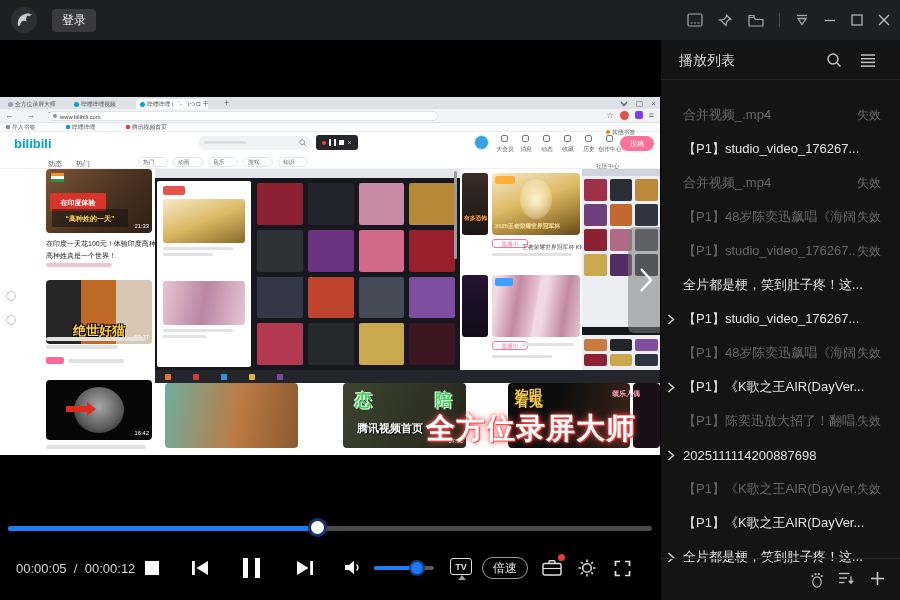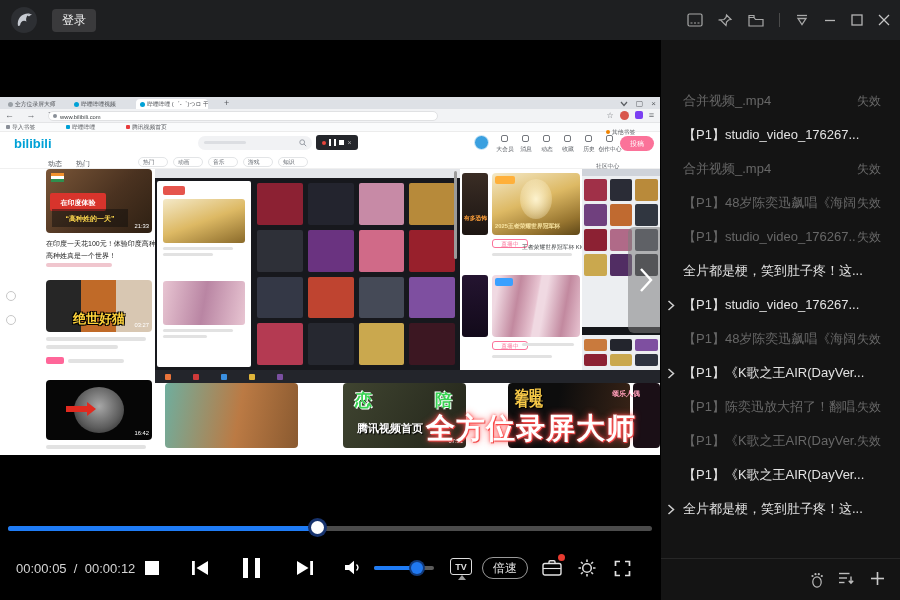--- a/index.html
+++ b/index.html
@@ -14,21 +14,21 @@
   #win-title{position:absolute;left:250px;top:12px;width:250px;text-align:center;color:#c4c4c4;font-size:13px;white-space:nowrap}
   #win-icons{position:absolute;right:10px;top:0;height:40px;display:flex;align-items:center;gap:15px}
   #win-icons .wbtn{display:flex;align-items:center;justify-content:center;cursor:pointer}
   .vsep{width:1px;height:14px;background:#4a4a4a}
   
   #sidebar{position:absolute;left:660px;top:40px;width:240px;height:560px;background:#141414;border-left:1px solid #000}
   #pl-header{position:relative;height:40px;border-bottom:1px solid #272727}
   #pl-title{position:absolute;left:18px;top:12px;color:#d8d8d8;font-size:14px}
   #pl-search{position:absolute;right:58px;top:12px;cursor:pointer}
   #pl-menu{position:absolute;right:24px;top:13px;cursor:pointer}
-  #pl-list{position:absolute;left:0;top:44px;width:240px}
+  #pl-list{position:absolute;left:0;top:58px;width:240px}
   .pl-item{height:34px;display:flex;align-items:center;padding:0 20px 0 6px;color:#e2e2e2;cursor:pointer}
   .pl-item.dim{color:#676767}
   .pl-chev{width:16px;display:flex;align-items:center;visibility:hidden;flex:none}
   .pl-item.chev .pl-chev{visibility:visible}
   .pl-label{flex:1;overflow:hidden;white-space:nowrap;padding-right:6px;font-size:13px}
   .pl-status{font-size:12px;color:#696969;flex:none}
   #pl-toolbar{position:absolute;left:0;bottom:0;width:240px;height:42px;border-top:1px solid #272727}
   #pl-toolbar .tb{position:absolute;top:12px;cursor:pointer}
   
   #progress{position:absolute;left:8px;top:526px;width:644px;height:5px;background:#4b4b4b;border-radius:3px;cursor:pointer}
@@ -380,21 +380,21 @@
             <div id="india-ribbon"><span class="t7" style="transform-origin:50% 50%">在印度体验</span></div>
             <div id="india-sub"><span class="t7" style="transform-origin:50% 50%">“高种姓的一天”</span></div>
             <span class="dur tr6">21:33</span>
           </div>
           <div class="abs" style="left:46px;top:68px;width:108px;color:#212121;line-height:11px">
             <span class="t7">在印度一天花100元！体验印度高种姓</span><br>
             <span class="t7">高种姓真是一个世界！</span>
           </div>
           <div class="skel" style="left:46px;top:94px;width:66px;height:4px;background:#f0c6ce"></div>
 
-          <div class="vcard" style="left:46px;top:111px;width:106px;height:52px;background:linear-gradient(90deg,#262626 0 33%,#c06a28 33% 66%,#d8c7b2 66%)">
+          <div class="vcard" style="left:46px;top:111px;width:106px;height:64px;background:linear-gradient(90deg,#262626 0 33%,#c06a28 33% 66%,#d8c7b2 66%)">
             <div id="cats-title">绝世好猫</div>
             <span class="dur tr6">03:27</span>
           </div>
           <div class="skel" style="left:46px;top:168px;width:100px;height:4px"></div>
           <div class="skel" style="left:46px;top:176px;width:72px;height:4px"></div>
           <div class="skel" style="left:46px;top:188px;width:18px;height:7px;background:#ff6699"></div>
           <div class="skel" style="left:68px;top:190px;width:56px;height:4px"></div>
 
           <div class="vcard" style="left:46px;top:211px;width:106px;height:60px;background:#060606">
             <div id="mri-oval"></div>
@@ -597,20 +597,39 @@
             <path d="M7 2.5 H2.5 V7"></path>
             <path d="M12 2.5 H16.5 V7"></path>
             <path d="M2.5 12 V16.5 H7"></path>
             <path d="M16.5 12 V16.5 H12"></path>
           </g>
         </svg>
     </div>
   </div>
 
   <div id="sidebar">
+    <div id="pl-header">
+      <span id="pl-title">播放列表</span>
+      <span id="pl-search">
+        <svg width="16" height="16">
+            <circle cx="7" cy="7" r="5" fill="none" stroke="#c8c8c8" stroke-width="1.4"></circle>
+            <line x1="10.8" y1="10.8" x2="14.5" y2="14.5" stroke="#c8c8c8" stroke-width="1.4"></line>
+          </svg>
+      </span>
+      <span id="pl-menu">
+        <svg width="16" height="14">
+            <g stroke="#c8c8c8" stroke-width="1.4">
+              <line x1="1" y1="2" x2="15" y2="2"></line>
+              <line x1="1" y1="5.7" x2="15" y2="5.7"></line>
+              <line x1="1" y1="9.4" x2="15" y2="9.4"></line>
+              <line x1="1" y1="13.1" x2="15" y2="13.1"></line>
+            </g>
+          </svg>
+      </span>
+    </div>
     <div id="pl-list">
 
     <div class="pl-item dim">
           <span class="pl-chev">
             <svg width="8" height="11">
               <path d="M1.5 1 L6.5 5.5 L1.5 10" fill="none" stroke="#cfcfcf" stroke-width="1.5"></path>
             </svg>
           </span>
           <span class="pl-label">合并视频_.mp4</span>
           <span class="pl-status">失效</span>
@@ -688,20 +707,29 @@
           <span class="pl-status"></span>
         </div>
         <div class="pl-item dim">
           <span class="pl-chev">
             <svg width="8" height="11">
               <path d="M1.5 1 L6.5 5.5 L1.5 10" fill="none" stroke="#cfcfcf" stroke-width="1.5"></path>
             </svg>
           </span>
           <span class="pl-label">【P1】陈奕迅放大招了！翻唱...</span>
           <span class="pl-status">失效</span>
+        </div>
+        <div class="pl-item chev">
+          <span class="pl-chev">
+            <svg width="8" height="11">
+              <path d="M1.5 1 L6.5 5.5 L1.5 10" fill="none" stroke="#cfcfcf" stroke-width="1.5"></path>
+            </svg>
+          </span>
+          <span class="pl-label">2025111114200887698</span>
+          <span class="pl-status"></span>
         </div>
         <div class="pl-item dim">
           <span class="pl-chev">
             <svg width="8" height="11">
               <path d="M1.5 1 L6.5 5.5 L1.5 10" fill="none" stroke="#cfcfcf" stroke-width="1.5"></path>
             </svg>
           </span>
           <span class="pl-label">【P1】《K歌之王AIR(DayVer...</span>
           <span class="pl-status">失效</span>
         </div>

